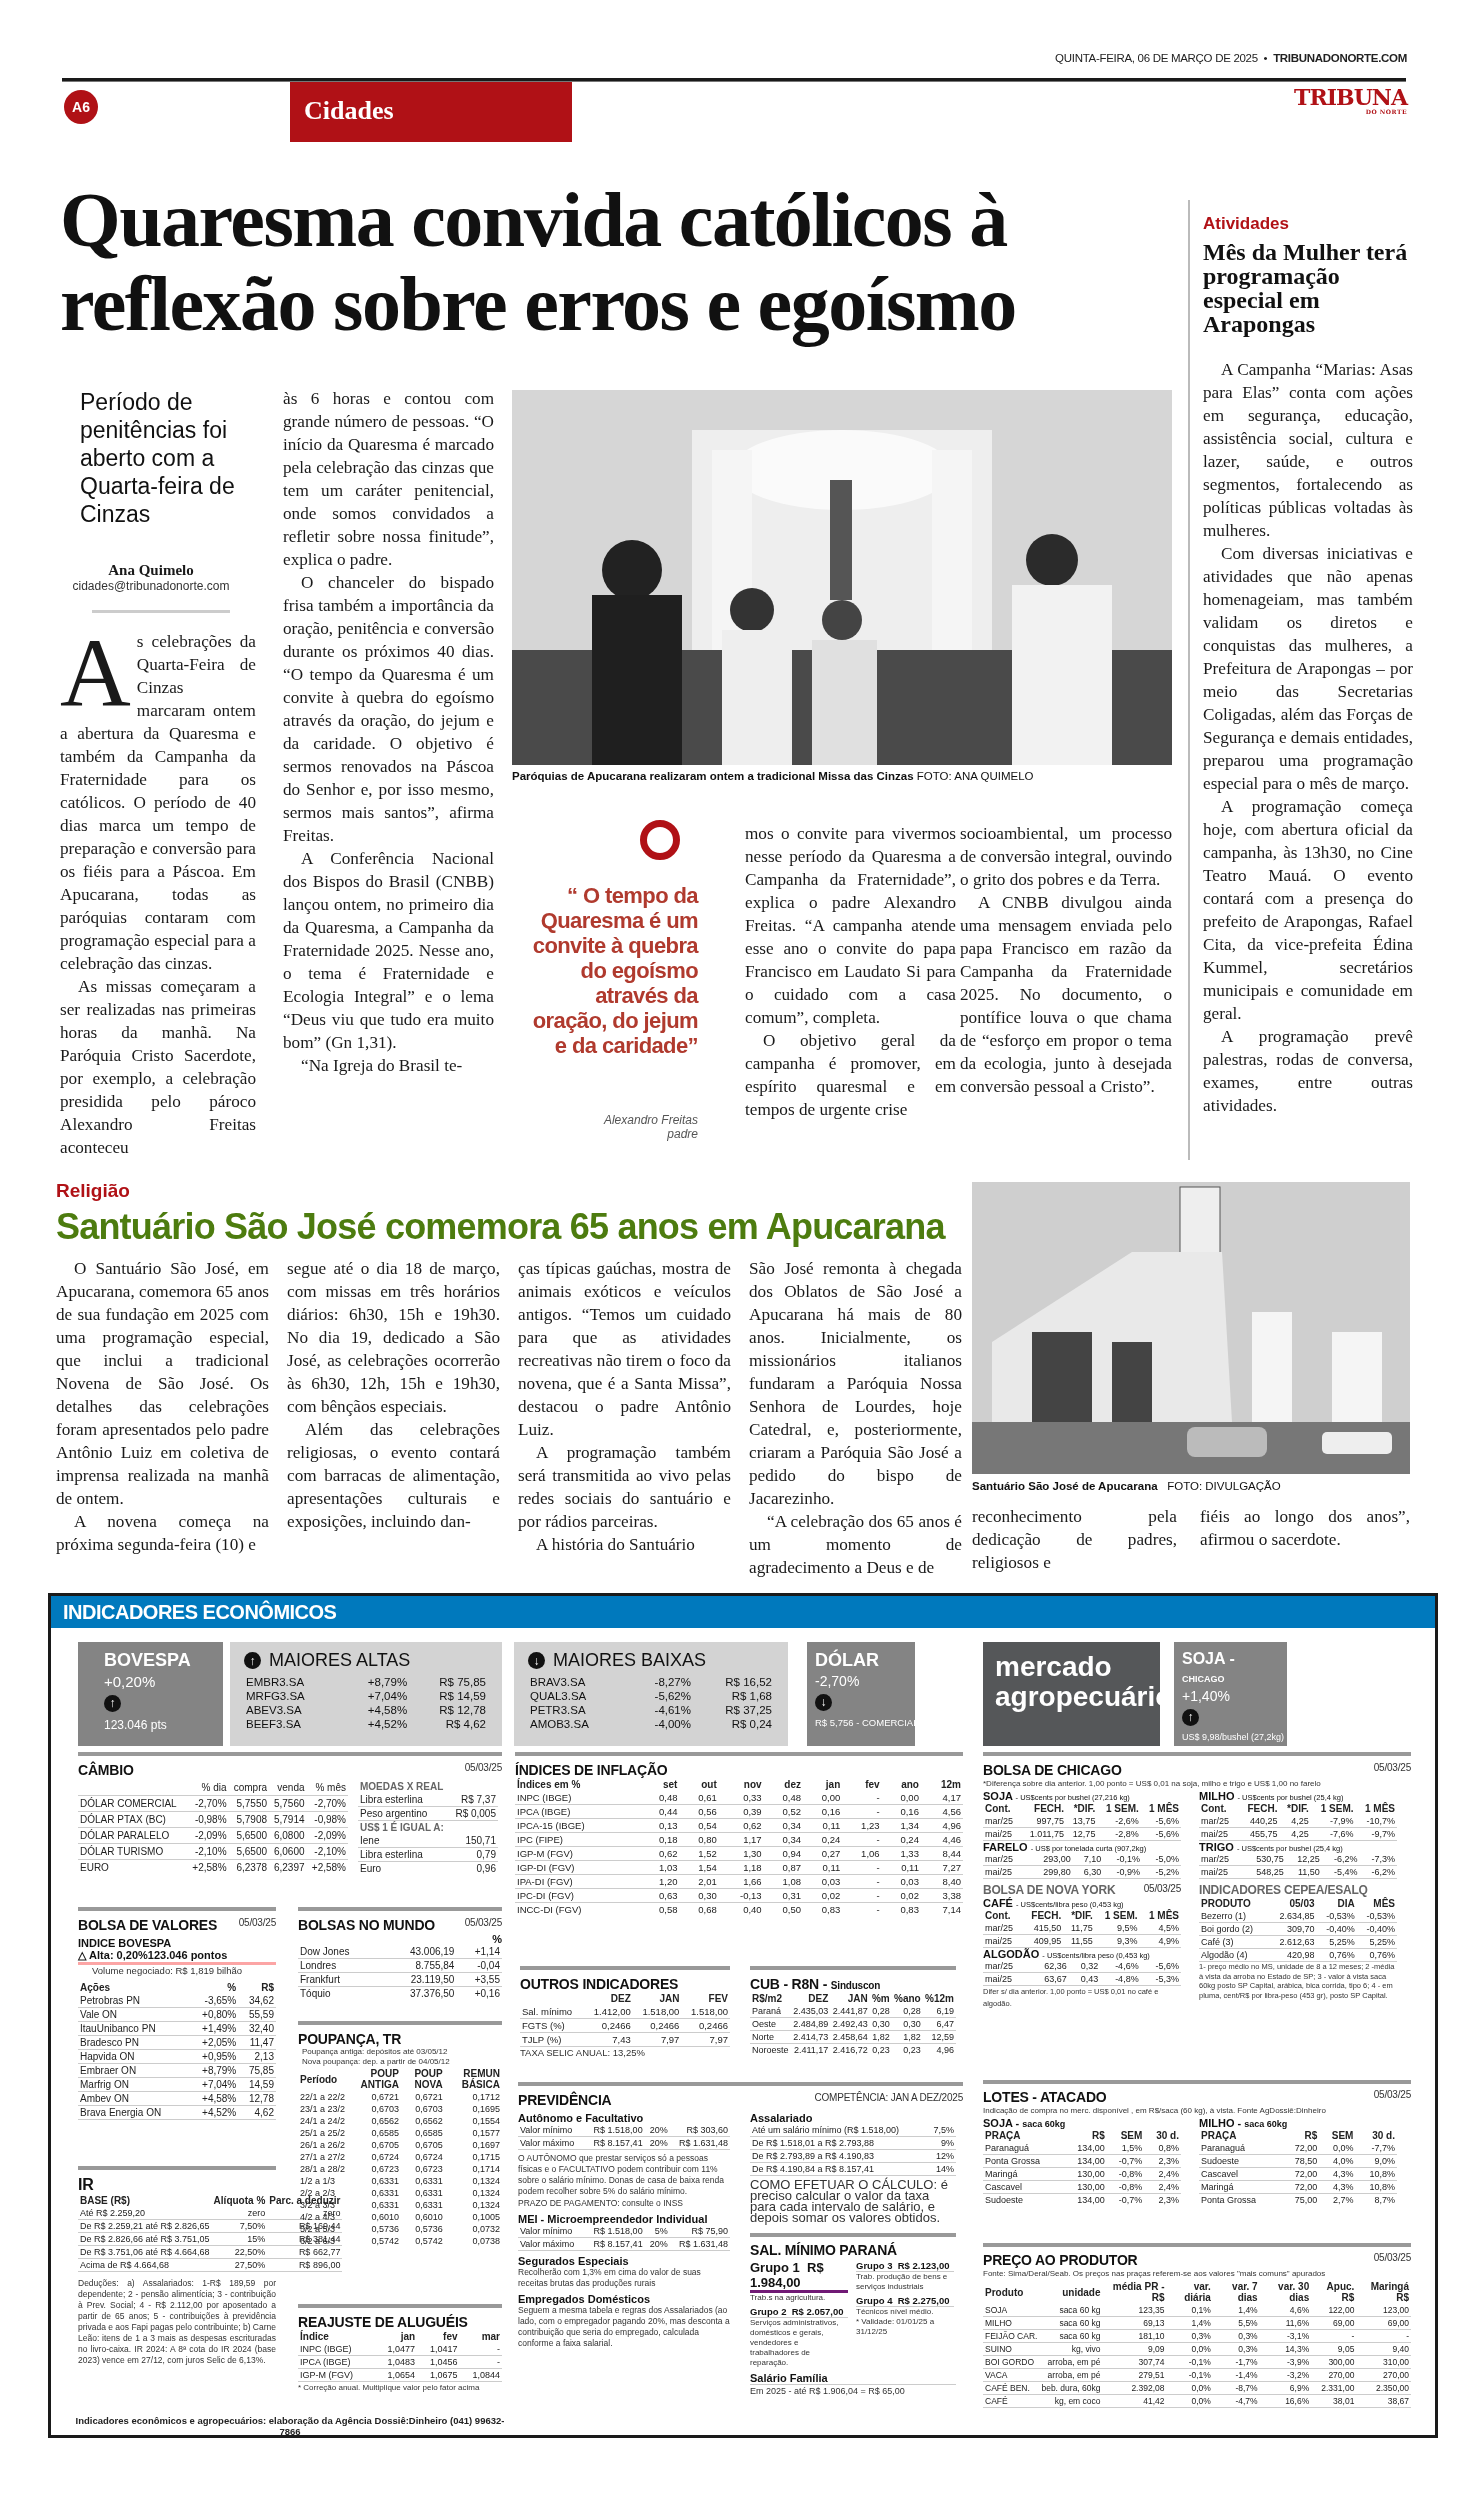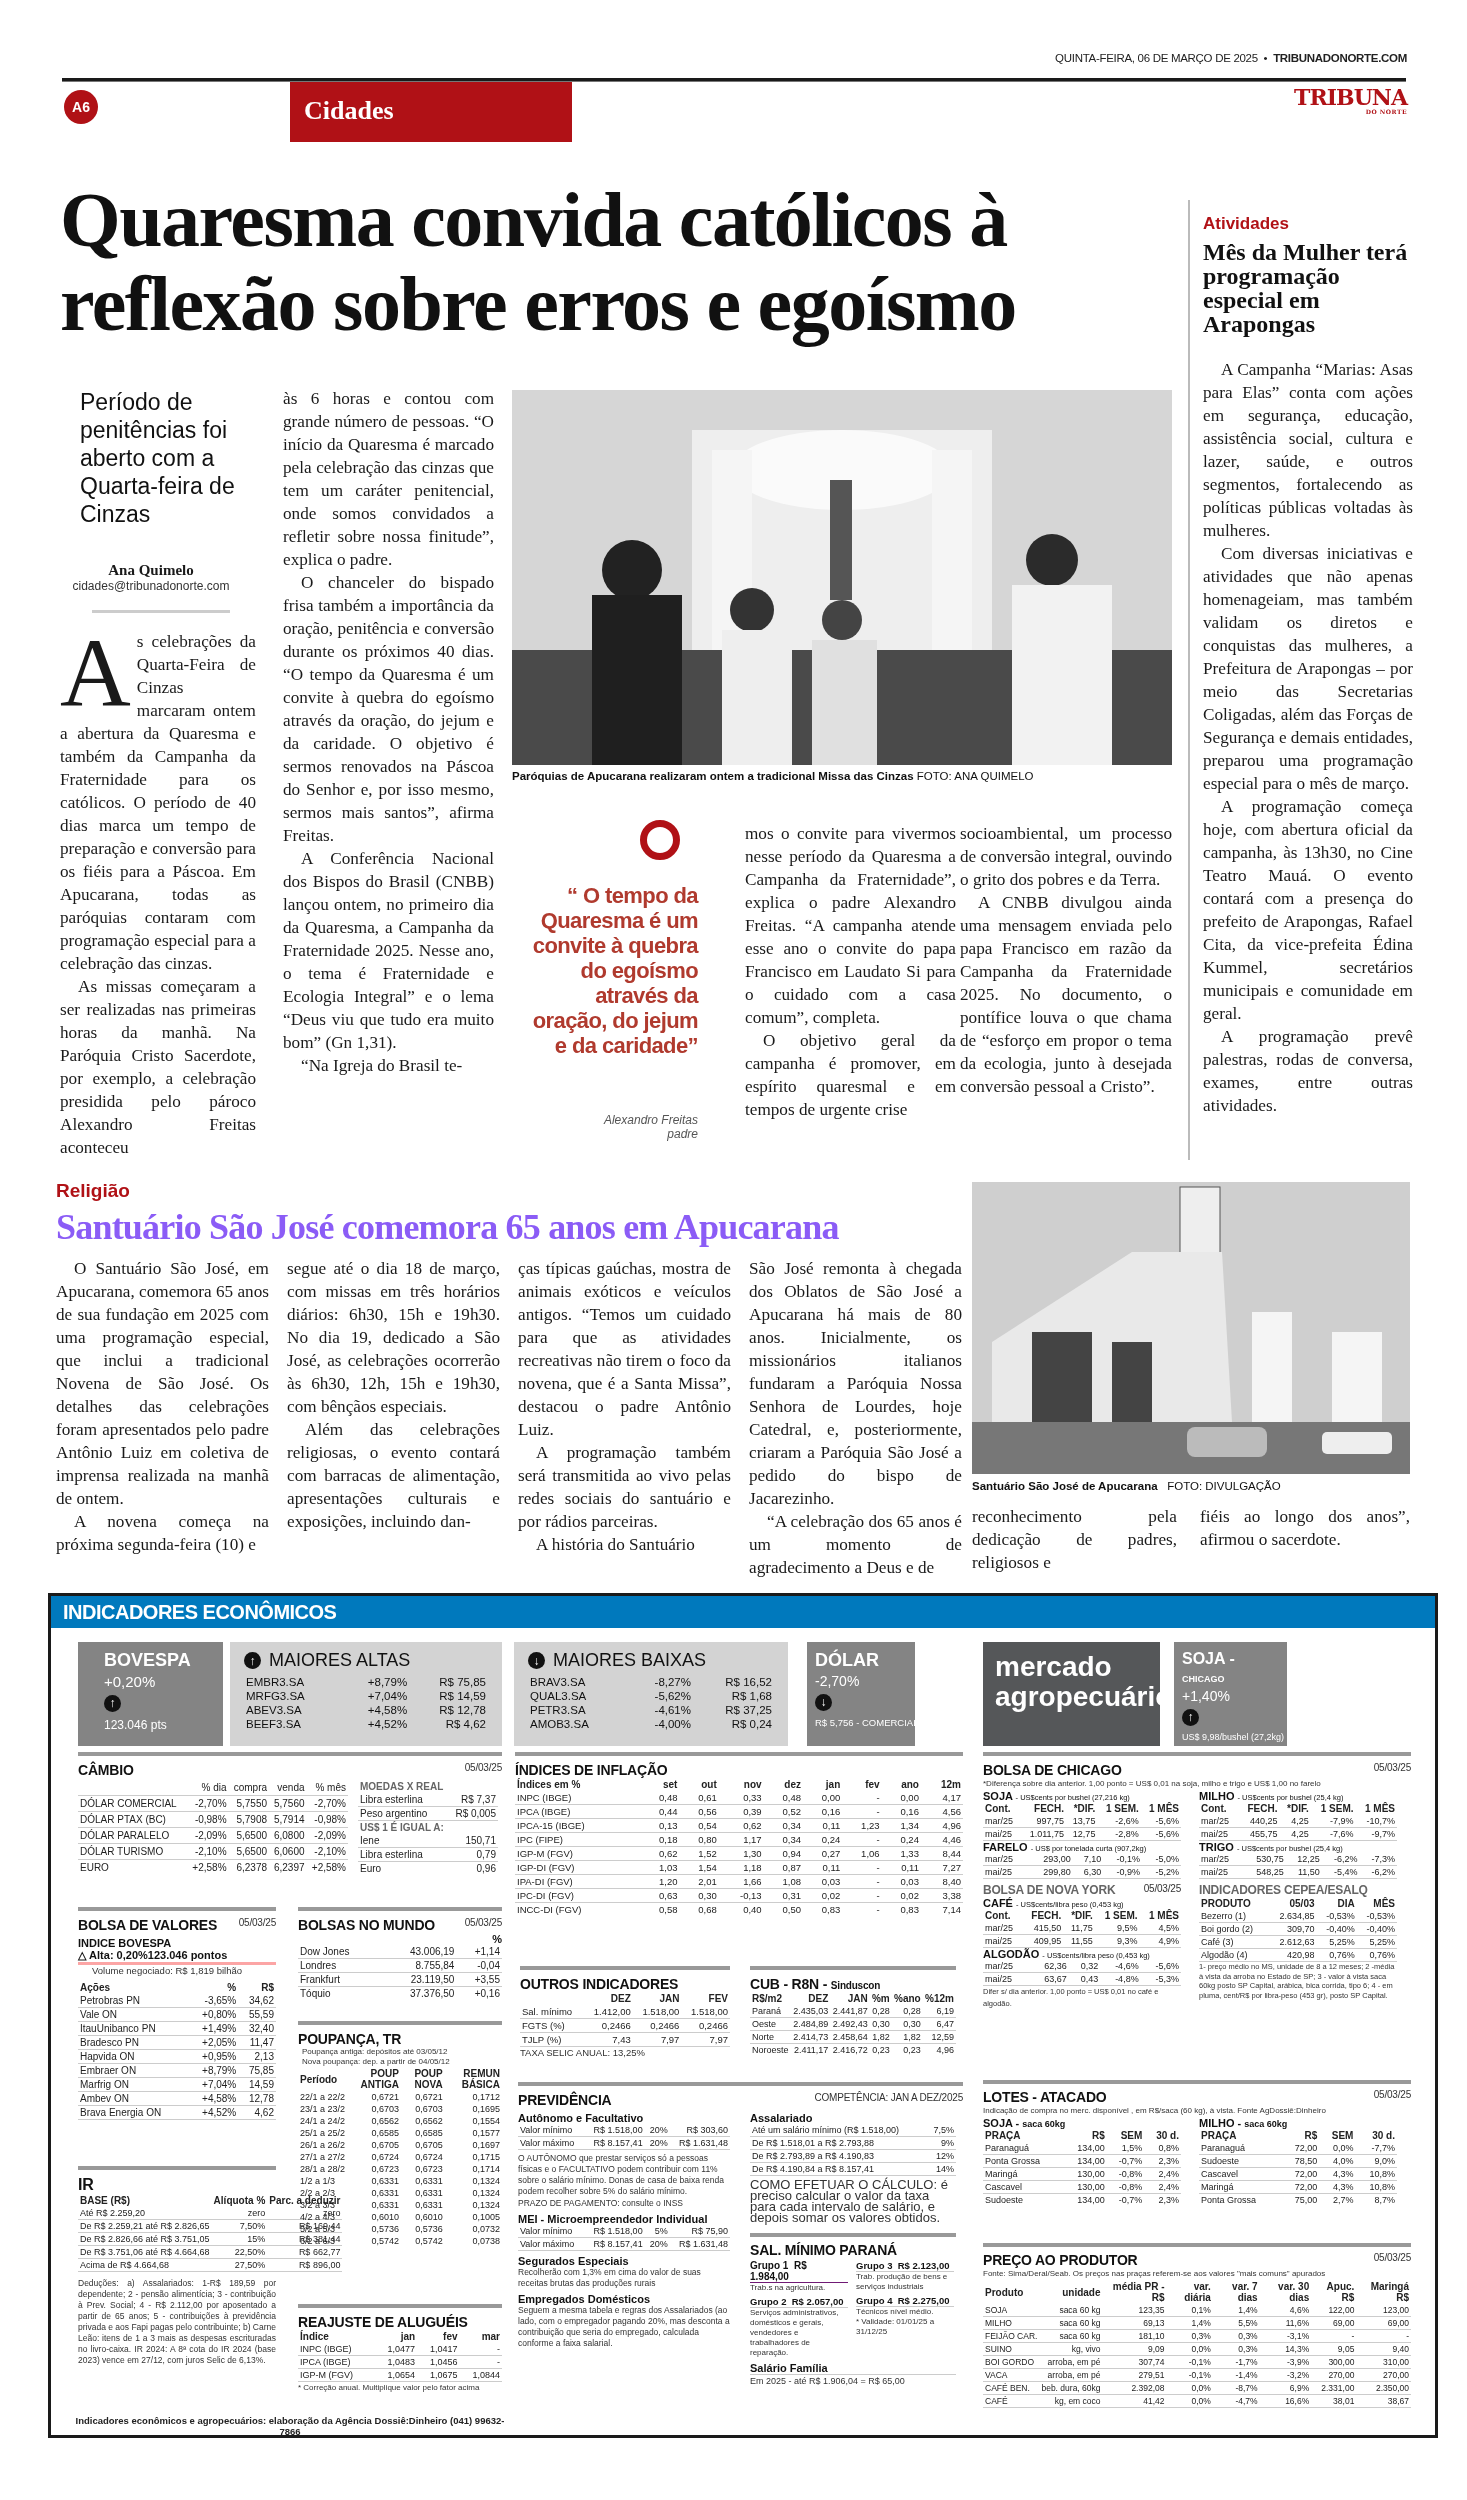--- a/index.html
+++ b/index.html
@@ -122,21 +122,21 @@
 <div class="abs kicker" style="left:1203px;top:214px;font-size:17px">Atividades</div>
 <div class="abs" style="left:1203px;top:240px;width:210px;font-family:'Liberation Serif',serif;font-weight:700;font-size:24px;line-height:24px;color:#111">Mês da Mulher terá programação especial em Arapongas</div>
 <div class="abs col" style="left:1203px;top:358px;width:210px">
   <p>A Campanha “Marias: Asas para Elas” conta com ações em segurança, educação, assistência social, cultura e lazer, saúde, e outros segmentos, fortalecendo as políticas públicas voltadas às mulheres.</p>
   <p>Com diversas iniciativas e atividades que não apenas homenageiam, mas também validam os diretos e conquistas das mulheres, a Prefeitura de Arapongas – por meio das Secretarias Coligadas, além das Forças de Segurança e demais entidades, preparou uma programação especial para o mês de março.</p>
   <p>A programação começa hoje, com abertura oficial da campanha, às 13h30, no Cine Teatro Mauá. O evento contará com a presença do prefeito de Arapongas, Rafael Cita, da vice-prefeita Édina Kummel, secretários municipais e comunidade em geral.</p>
   <p>A programação prevê palestras, rodas de conversa, exames, entre outras atividades.</p>
 </div>
 
 <div class="abs kicker" style="left:56px;top:1180px;font-size:19px">Religião</div>
-<div class="abs" style="left:56px;top:1207px;width:920px;font-family:Liberation Serif, serif;font-weight:700;font-size:36px;line-height:40px;letter-spacing:-.8px;color:#8b5cf6">Santuário São José comemora 65 anos em Apucarana</div>
+<div class="abs" style="left:56px;top:1207px;width:920px;font-family:Liberation Sans, sans-serif;font-weight:700;font-size:36px;line-height:40px;letter-spacing:-.8px;color:#4d7c0f">Santuário São José comemora 65 anos em Apucarana</div>
 <div class="abs col" style="left:56px;top:1257px;width:213px">
     <p>O Santuário São José, em Apucarana, comemora 65 anos de sua fundação em 2025 com uma programação especial, que inclui a tradicional Novena de São José. Os detalhes das celebrações foram apresentados pelo padre Antônio Luiz em coletiva de imprensa realizada na manhã de ontem.</p>
     <p>A novena começa na próxima segunda-feira (10) e</p>
   </div>
 <div class="abs col" style="left:287px;top:1257px;width:213px">
     <p class="ni">segue até o dia 18 de março, com missas em três horários diários: 6h30, 15h e 19h30. No dia 19, dedicado a São José, as celebrações ocorrerão às 6h30, 12h, 15h e 19h30, com bênçãos especiais.</p>
     <p>Além das celebrações religiosas, o evento contará com barracas de alimentação, apresentações culturais e exposições, incluindo dan-</p>
   </div>
 <div class="abs col" style="left:518px;top:1257px;width:213px">
     <p class="ni">ças típicas gaúchas, mostra de animais exóticos e veículos antigos. “Temos um cuidado para que as atividades recreativas não tirem o foco da novena, que é a Santa Missa”, destacou o padre Antônio Luiz.</p>
@@ -880,21 +880,21 @@
               <td>De R$ 4.190,84 a R$ 8.157,41</td>
               <td>14%</td>
             </tr>
       </tbody>
         </table>
       <div class="small" style="font-size:13px;line-height:11px;margin-top:3px">COMO EFETUAR O CÁLCULO: é preciso calcular o valor da taxa para cada intervalo de salário, e depois somar os valores obtidos.</div>
       <div class="sep" style="margin-top:10px"></div>
       <div class="st" style="margin-top:5px">SAL. MÍNIMO PARANÁ</div>
       <div style="display:flex;gap:8px;margin-top:2px">
         <div style="width:98px">
-          <div class="sh" style="font-size:10px;border-bottom:1px solid #701a75"><span>Grupo 1</span> &nbsp;<span>R$ 1.984,00</span></div>
+          <div class="sh" style="font-size:13px;border-bottom:3px solid #701a75"><span>Grupo 1</span> &nbsp;<span>R$ 1.984,00</span></div>
           <div class="small" style="font-size:8px;line-height:10px">Trab.s na agricultura.</div>
           <div class="sh" style="font-size:9.5px;border-bottom:1px solid #ccc;margin-top:3px"><span>Grupo 2</span> &nbsp;<span>R$ 2.057,00</span></div>
           <div class="small" style="font-size:8px;line-height:10px">Serviços administrativos, domésticos e gerais, vendedores e trabalhadores de reparação.</div>
         </div>
         <div style="width:98px">
           <div class="sh" style="font-size:9.5px;border-bottom:1px solid #ccc"><span>Grupo 3</span> &nbsp;<span>R$ 2.123,00</span></div>
           <div class="small" style="font-size:8px;line-height:10px">Trab. produção de bens e serviços industriais</div>
           <div class="sh" style="font-size:9.5px;border-bottom:1px solid #ccc;margin-top:3px"><span>Grupo 4</span> &nbsp;<span>R$ 2.275,00</span></div>
           <div class="small" style="font-size:8px;line-height:10px">Técnicos nível médio.</div>
           <div class="small" style="font-size:8px;line-height:10px">* Validade: 01/01/25 a 31/12/25</div>

